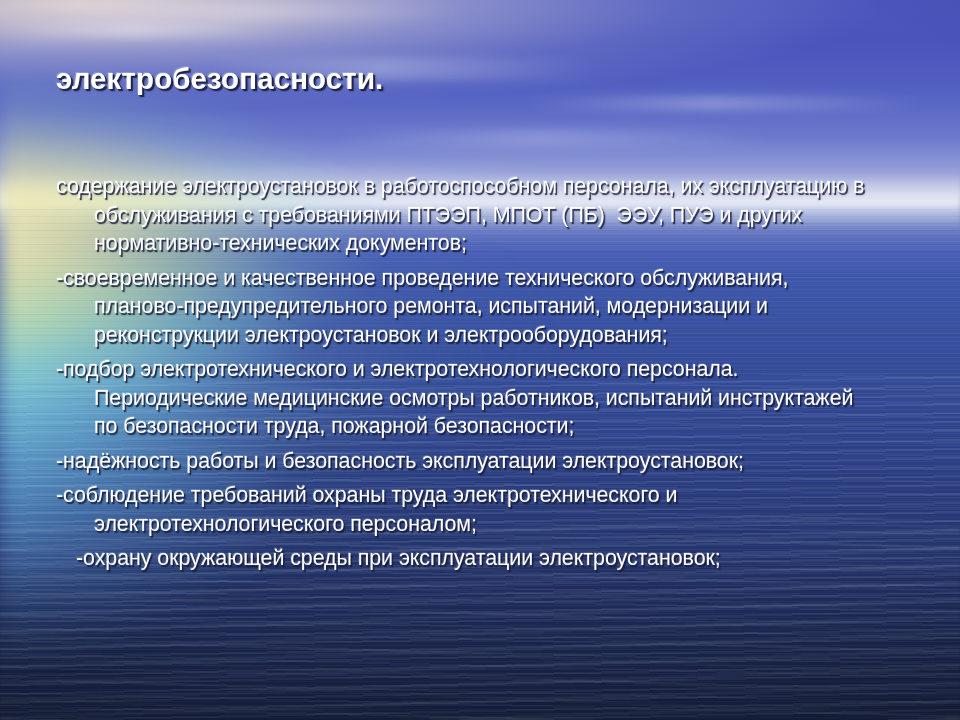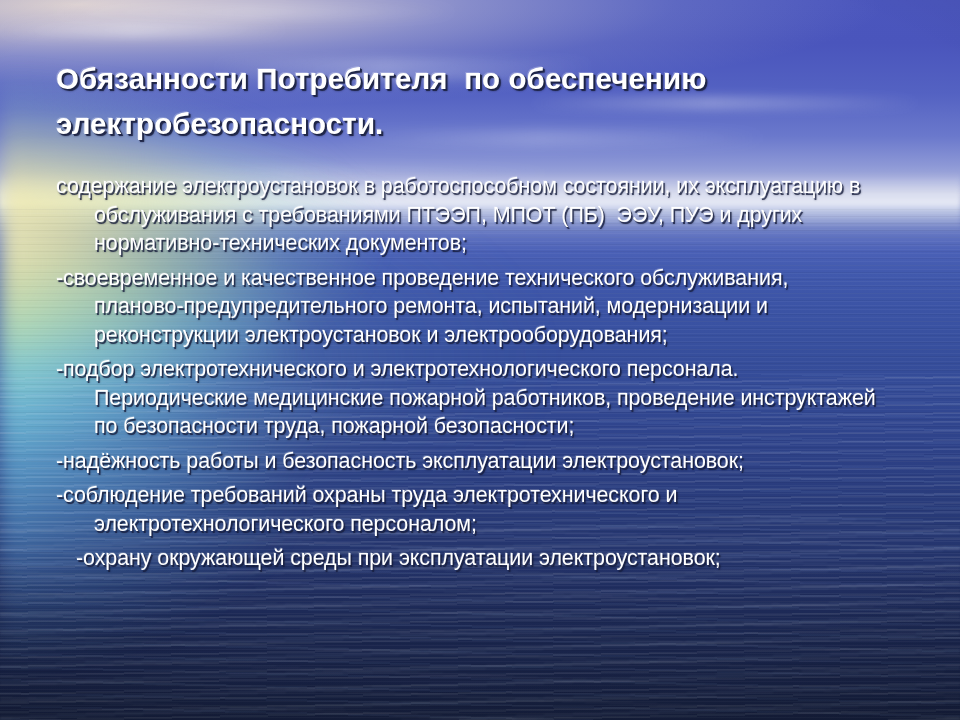--- a/index.html
+++ b/index.html
@@ -237,38 +237,37 @@
   <div class="bg-layer" id="bg-sunglint-soft"></div>
   <div class="bg-layer" id="bg-sunglint"></div>
   <div class="bg-layer" id="bg-ripples"></div>
   <div class="bg-layer" id="bg-ripples-wavy"></div>
   <div class="bg-layer" id="bg-ripples-coarse"></div>
   <div class="bg-layer" id="bg-vignette"></div>
 
   <div id="content">
 
     <div id="title-block">
-      <div class="title-line">Обязанности Потребителя  по обеспечению</div>
       <div class="title-line">электробезопасности.</div>
     </div>
 
     <div id="body-block">
         <div class="para">
-          <div class="line">содержание электроустановок в работоспособном состоянии, их эксплуатацию в</div>
+          <div class="line">содержание электроустановок в работоспособном персонала, их эксплуатацию в</div>
           <div class="line ind">обслуживания с требованиями ПТЭЭП, МПОТ (ПБ)  ЭЭУ, ПУЭ и других</div>
           <div class="line ind">нормативно-технических документов;</div>
         </div>
         <div class="para">
           <div class="line">-своевременное и качественное проведение технического обслуживания,</div>
           <div class="line ind">планово-предупредительного ремонта, испытаний, модернизации и</div>
           <div class="line ind">реконструкции электроустановок и электрооборудования;</div>
         </div>
         <div class="para">
           <div class="line">-подбор электротехнического и электротехнологического персонала.</div>
-          <div class="line ind">Периодические медицинские пожарной работников, проведение инструктажей</div>
+          <div class="line ind">Периодические медицинские осмотры работников, испытаний инструктажей</div>
           <div class="line ind">по безопасности труда, пожарной безопасности;</div>
         </div>
         <div class="para">
           <div class="line">-надёжность работы и безопасность эксплуатации электроустановок;</div>
         </div>
         <div class="para">
           <div class="line">-соблюдение требований охраны труда электротехнического и</div>
           <div class="line ind">электротехнологического персоналом;</div>
         </div>
         <div class="para">

